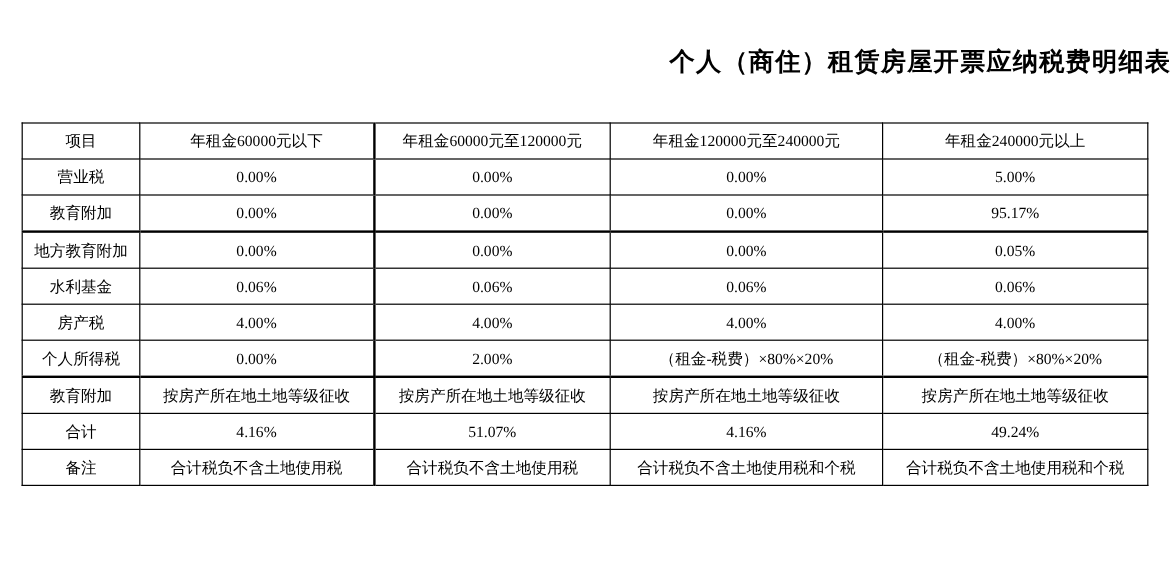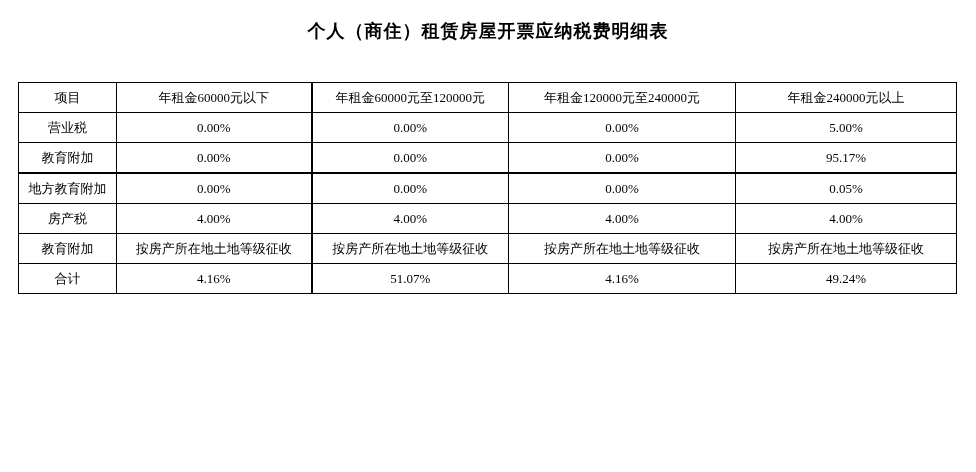--- a/index.html
+++ b/index.html
@@ -12,23 +12,23 @@
     font-family: "Liberation Serif", "DejaVu Serif", serif;
   }
   .page {
     width: 976px;
     height: 472px;
     background: #ffffff;
     overflow: hidden;
   }
   .title {
     margin: 0;
-    padding-top: 17px;
-    text-align: center;
-    font-size: 18px;
+    padding-top: 37px;
+    text-align: right;
+    font-size: 21px;
     font-weight: bold;
     letter-spacing: 1px;
     line-height: 28px;
   }
   table.tax-table {
     border-collapse: collapse;
     table-layout: fixed;
     margin: 37px 0 0 18px;
     width: 938px;
   }
@@ -92,36 +92,57 @@
         <td>95.17%</td>
       </tr>
       <tr>
         <td>地方教育附加</td>
         <td class="vthick">0.00%</td>
         <td>0.00%</td>
         <td>0.00%</td>
         <td>0.05%</td>
       </tr>
       <tr>
+        <td>水利基金</td>
+        <td class="vthick">0.06%</td>
+        <td>0.06%</td>
+        <td>0.06%</td>
+        <td>0.06%</td>
+      </tr>
+      <tr>
         <td>房产税</td>
         <td class="vthick">4.00%</td>
         <td>4.00%</td>
         <td>4.00%</td>
         <td>4.00%</td>
+      </tr>
+      <tr class="hthick">
+        <td>个人所得税</td>
+        <td class="vthick">0.00%</td>
+        <td>2.00%</td>
+        <td>（租金-税费）×80%×20%</td>
+        <td>（租金-税费）×80%×20%</td>
       </tr>
       <tr>
         <td>教育附加</td>
         <td class="vthick">按房产所在地土地等级征收</td>
         <td>按房产所在地土地等级征收</td>
         <td>按房产所在地土地等级征收</td>
         <td>按房产所在地土地等级征收</td>
       </tr>
       <tr>
         <td>合计</td>
         <td class="vthick">4.16%</td>
         <td>51.07%</td>
         <td>4.16%</td>
         <td>49.24%</td>
       </tr>
+      <tr>
+        <td>备注</td>
+        <td class="vthick">合计税负不含土地使用税</td>
+        <td>合计税负不含土地使用税</td>
+        <td>合计税负不含土地使用税和个税</td>
+        <td>合计税负不含土地使用税和个税</td>
+      </tr>
     </tbody>
   </table>
 
 </div>
 
 </body></html>

